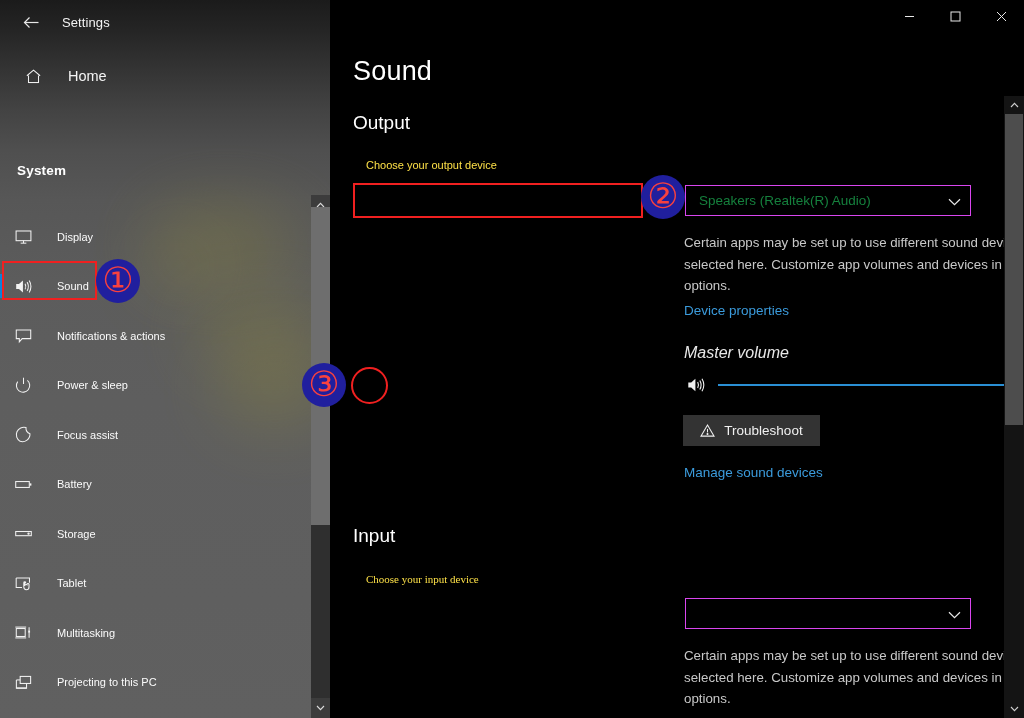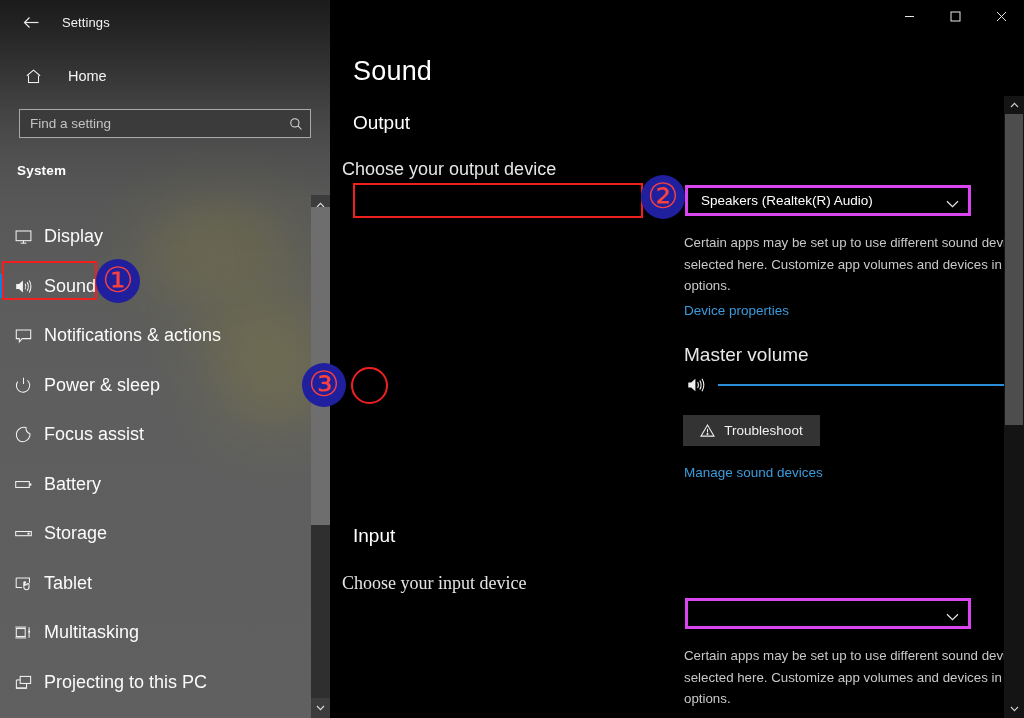--- a/index.html
+++ b/index.html
@@ -73,21 +73,21 @@
   #navlist { position: absolute; left: 0; top: 212px; width: 330px; }
   .nav-item {
     position: relative; height: 49.5px; display: flex; align-items: center;
     padding-left: 14px;
   }
   .nav-item .ico {
     width: 30px; display: flex; align-items: center; justify-content: flex-start;
     color: #f2f2f2;
   }
   .nav-item .ico svg { display:block; }
-  .nav-item .lbl { font-size: 18px; color: #fbfbfb; white-space: nowrap; }
+  .nav-item .lbl { font-size: 11px; color: #fbfbfb; margin-left: 13px; white-space: nowrap; }
   .nav-item.selected::before {
     content:''; position: absolute; left: 0; top: 12px; width: 3px; height: 24px;
     background: #0a84d8;
   }
 
   
   #side-scroll {
     position: absolute; left: 311px; top: 195px; width: 19px; height: 523px;
     background: #4b4b4b;
   }
@@ -126,29 +126,29 @@
     font-size: 27px; font-weight: 300; color: #fff; letter-spacing: .2px;
   }
   .sec-head {
     position: absolute; left: 23px;
     font-size: 19px; font-weight: 400; color: #fff;
   }
   #out-head { top: 112px; }
   #in-head { top: 525px; }
 
   .sub-label {
-    position: absolute; left: 12px; font-size: 18px; color: #e5e5e5;
+    position: absolute; left: 36px; font-size: 11px; color: #fde047;
   }
   #out-sub { top: 159px; }
   #in-sub { top: 573px; font-family: Liberation Serif, serif; }
 
   .combo {
     position: absolute; left: 355px; height: 31px;
-    border: 3px solid #d946ef; background: #000;
-    display: flex; align-items: center; color: #ffffff; font-size: 13.5px;
+    border: 1px solid #d946ef; background: #000;
+    display: flex; align-items: center; color: #15803d; font-size: 13.5px;
   }
   .combo .ctext { padding-left: 13px; white-space: nowrap; }
   .combo .cchev {
     position: absolute; right: 9px; top: 0; height: 31px;
     display: flex; align-items: center; color: #e8e8e8;
   }
   #out-combo { top: 185px; width: 286px; left: 355px; }
   #in-combo  { top: 598px; width: 286px; left: 355px; }
 
   .desc {
@@ -158,21 +158,21 @@
   #out-desc { top: 232px; }
   #in-desc  { top: 645px; }
 
   .link {
     position: absolute; left: 354px; font-size: 13.5px; color: #3b9bdc;
     cursor: pointer;
   }
   #dev-props { top: 303px; }
   #manage-dev { top: 465px; text-align: center; }
 
-  #mv-label { position: absolute; left: 24px; top: 344px; font-size:19px; color:#e8e8e8; }
+  #mv-label { position: absolute; left: 24px; top: 344px; font-size:16px; color:#e8e8e8;font-style:italic; }
 
   #vol-icon {
     position: absolute; left: 354px; top: 373px; width: 24px; height: 24px;
     color: #f0f0f0; display: flex; align-items: center; justify-content: center;
   }
   #slider-area { position: absolute; left: 388px; top: 377px; width: 330px; height: 16px; }
   #slider-track {
     position: absolute; left: 0; top: 7px; width: 322px; height: 2px; background: #2a8fd4;
   }
 
@@ -249,29 +249,20 @@
     <span class="ico">
       <svg width="17" height="17" viewBox="0 0 18 18" fill="none" stroke="currentColor" stroke-width="1.1">
         <path d="M2 8.2L9 2.3L16 8.2"></path>
         <path d="M3.7 7.9V15.4H14.3V7.9"></path>
         <path d="M3.7 15.4H14.3"></path>
       </svg>
     </span>
     <span class="lbl">Home</span>
   </div>
 
-  <div id="search-wrap">
-    <input id="search-input" type="text" placeholder="Find a setting" style="">
-    <span id="search-icon">
-      <svg width="14" height="14" viewBox="0 0 15 15" fill="none" stroke="currentColor" stroke-width="1.1">
-        <circle cx="6.3" cy="6.3" r="4.4"></circle>
-          <path d="M9.6 9.6L13.4 13.4"></path>
-      </svg>
-    </span>
-  </div>
 
   <div id="system-label">System</div>
 
   <div id="navlist">
 
     <div class="nav-item">
       <span class="ico">
         <svg width="19" height="19" viewBox="0 0 20 20" fill="none" stroke="currentColor" stroke-width="1.1">
           <rect x="2.2" y="4.2" width="15.6" height="10.2"></rect>
             <path d="M7 17h6"></path>

